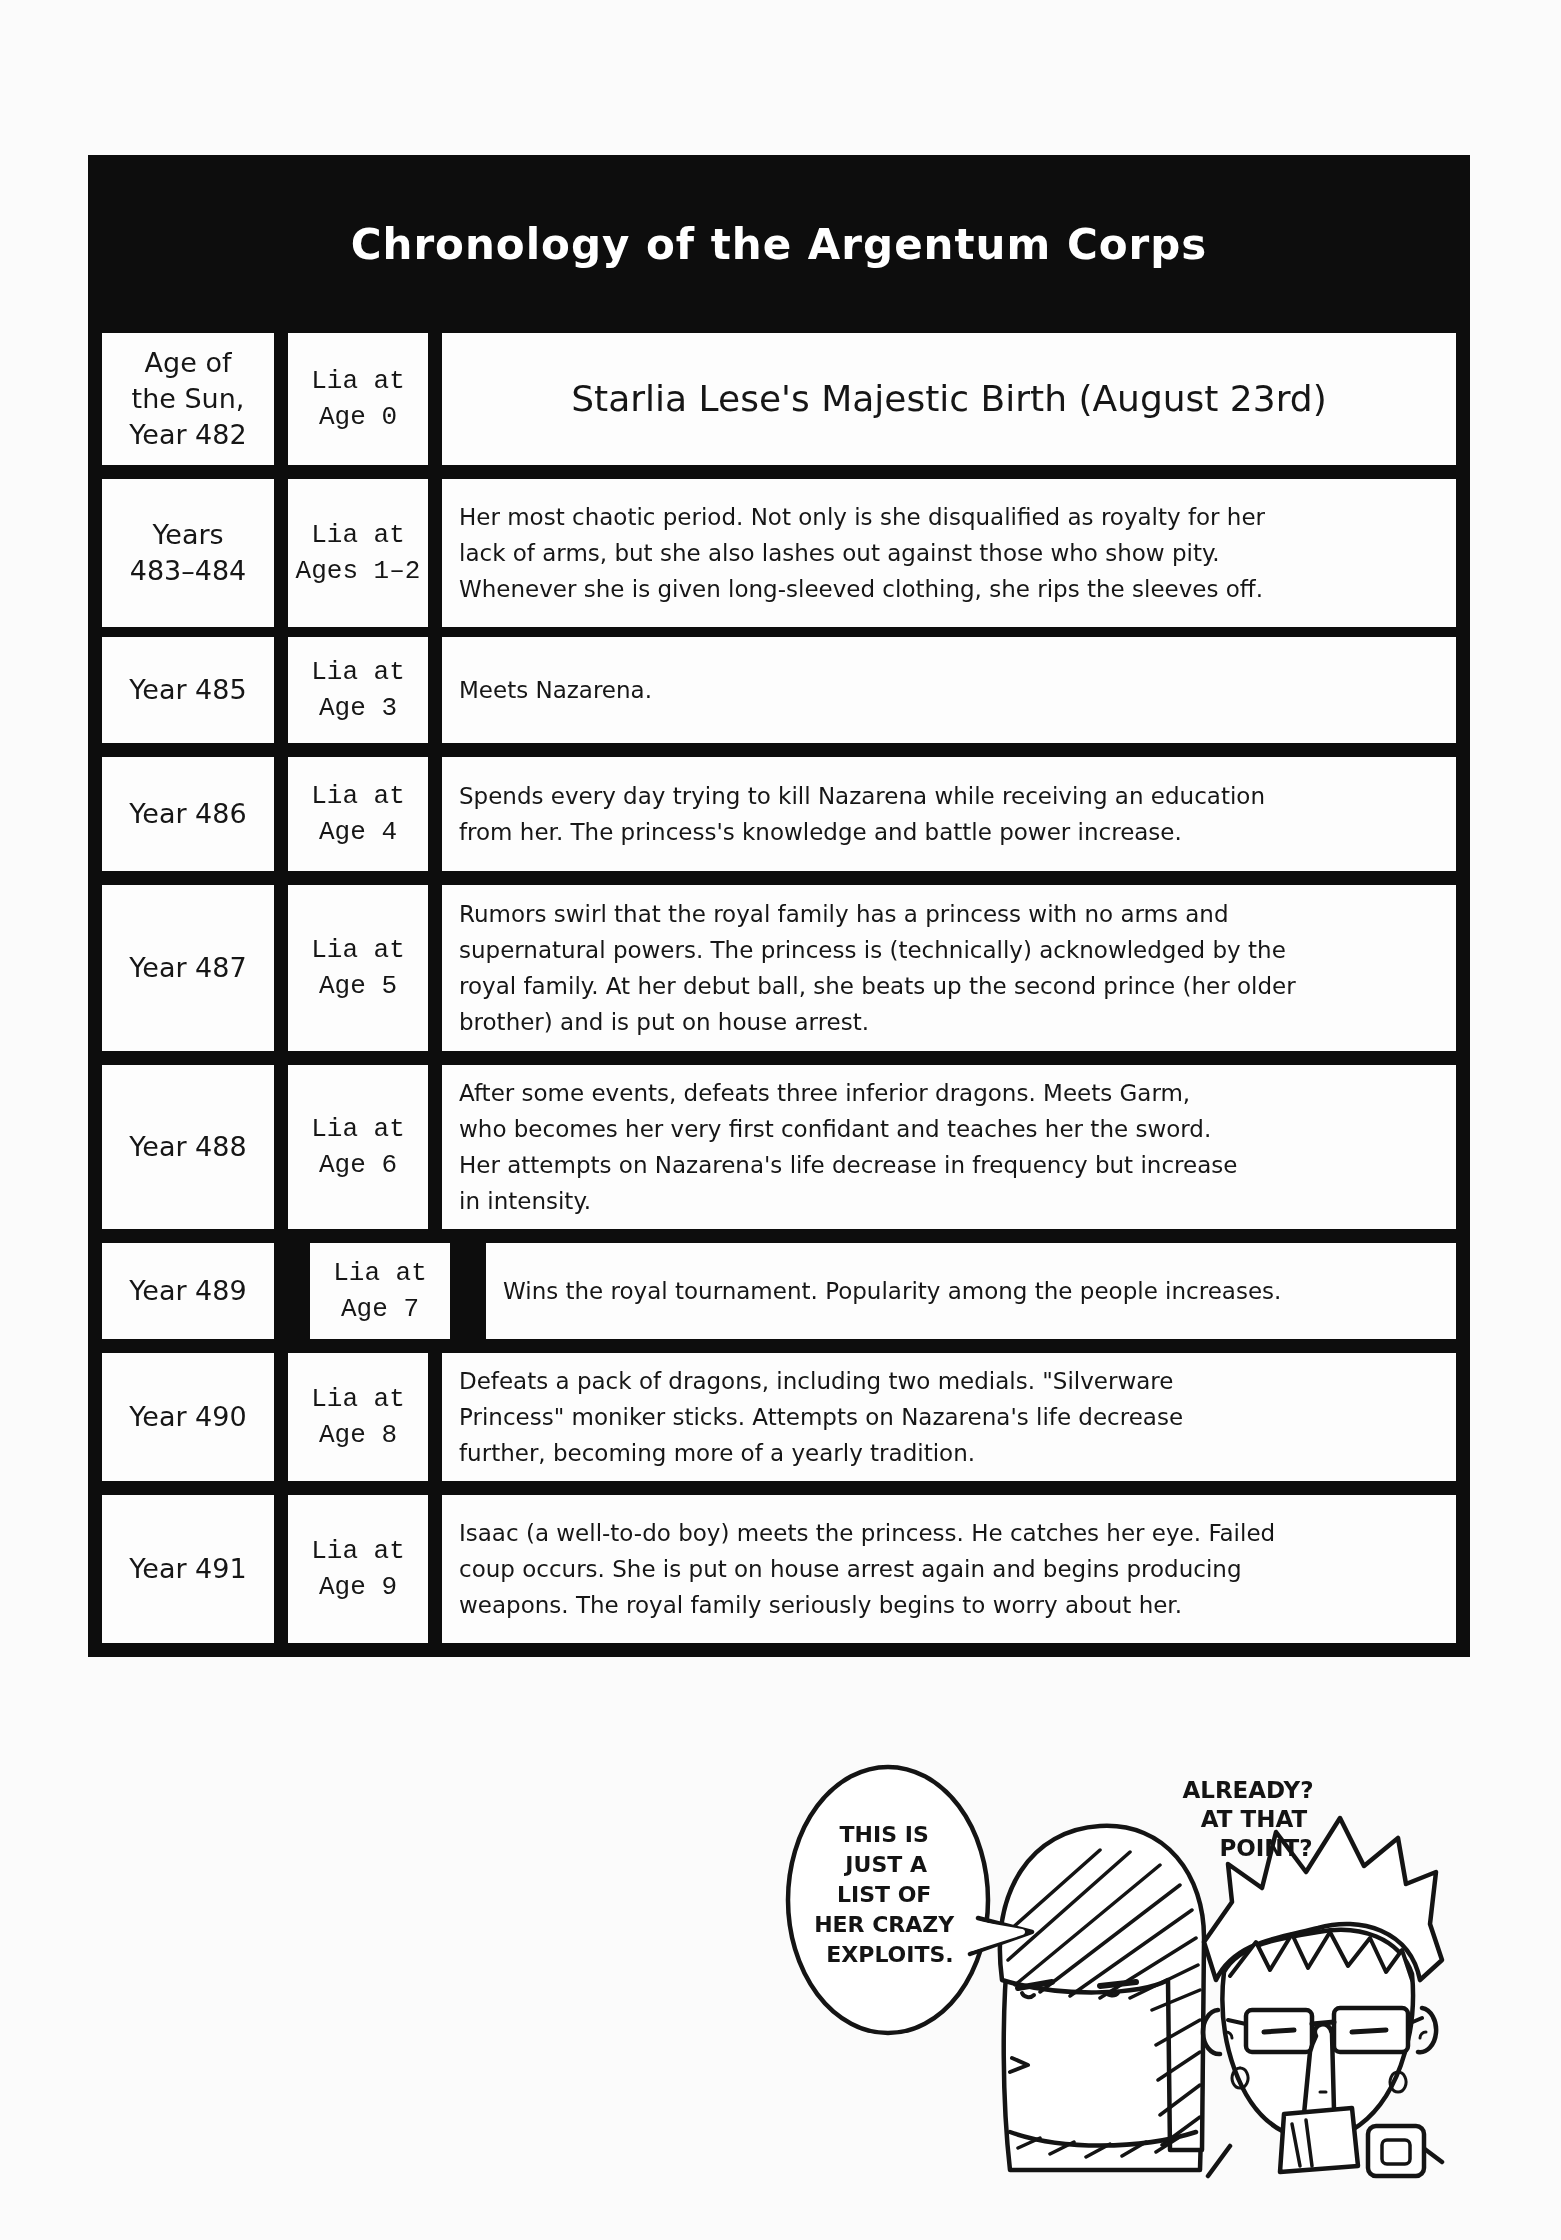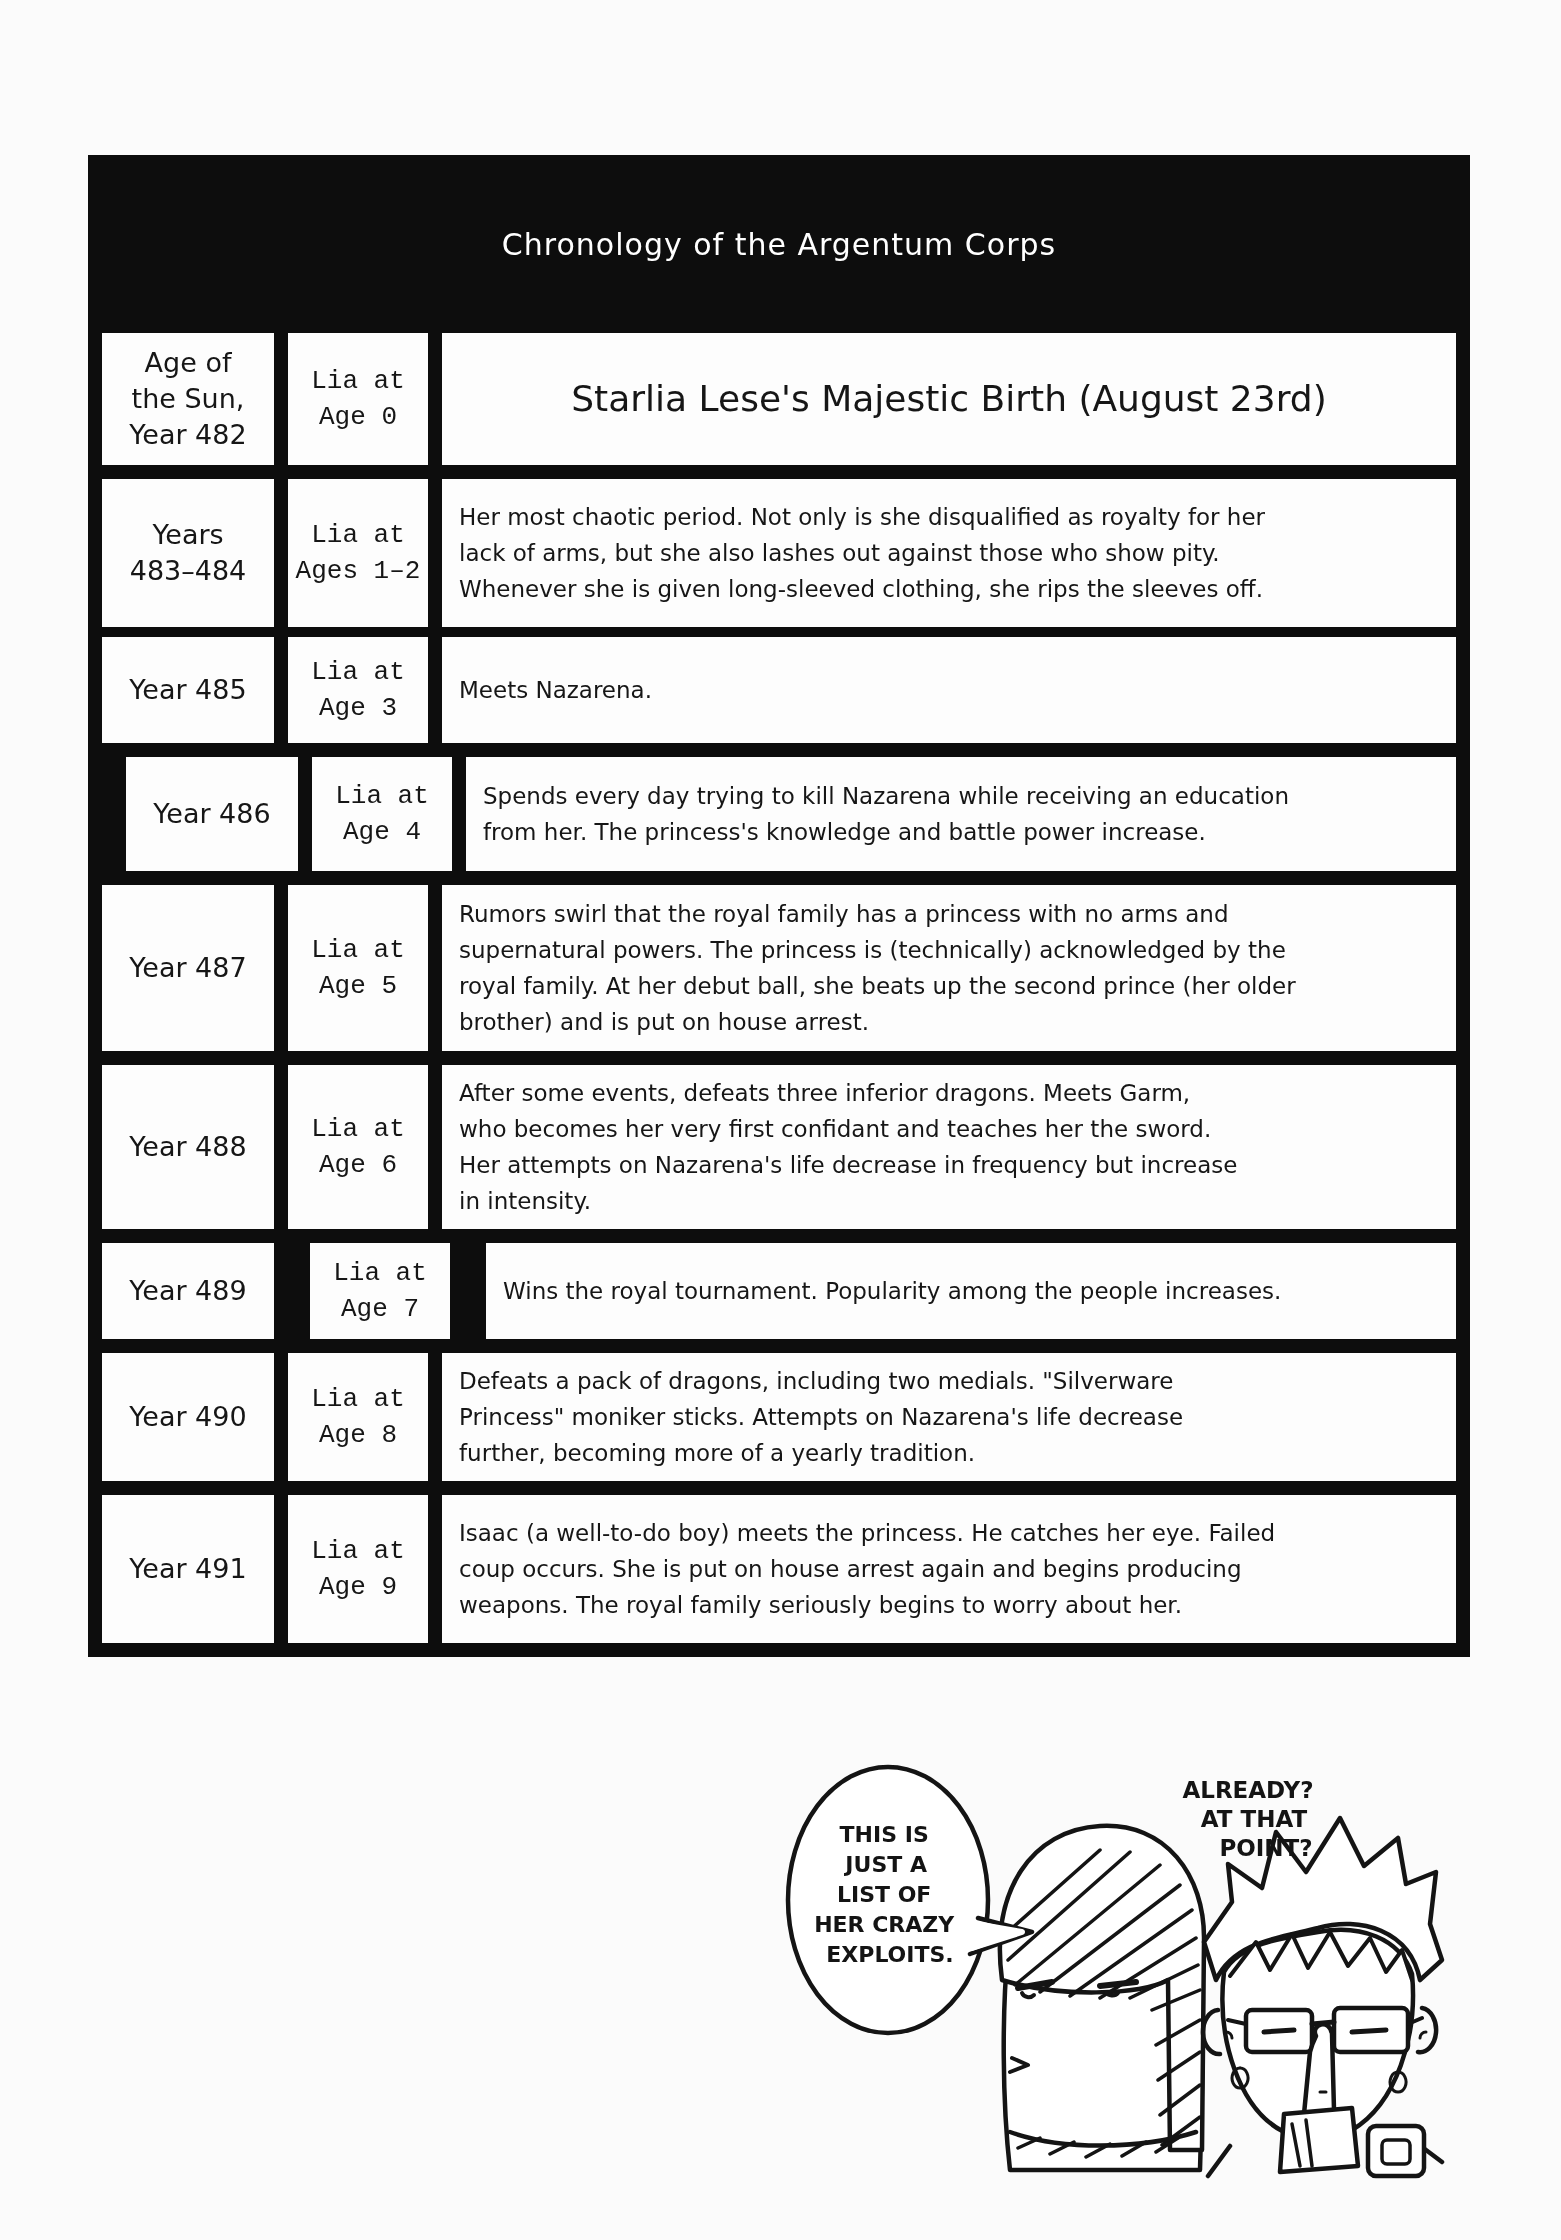--- a/index.html
+++ b/index.html
@@ -12,21 +12,21 @@
   .page{
     position:absolute;inset:0;background:#fbfbfb;
   }
   
   .chron{
     position:absolute;left:88px;top:155px;width:1382px;
     background:#0d0d0d;padding:14px;box-sizing:border-box;
   }
   .chron-title{
     height:150px;display:flex;align-items:center;justify-content:center;
-    color:#ffffff;font-size:30px;font-weight:400;letter-spacing:1px;
+    color:#ffffff;font-size:42px;font-weight:700;letter-spacing:1px;
   }
   .trow{display:flex;gap:14px;margin-top:14px;}
   .cell{
     background:#fdfdfd;white-space:pre-line;
     display:flex;align-items:center;box-sizing:border-box;
   }
   .c-period{width:172px;justify-content:center;text-align:center;font-size:27px;line-height:36px;}
   .c-age{width:140px;justify-content:center;text-align:center;font-size:26px;line-height:36px;font-family:Liberation Mono, monospace;}
   .c-event{flex:1;font-size:23px;line-height:36px;padding:10px 17px;}
   .c-event.big{justify-content:center;text-align:center;font-size:36px;line-height:44px;}
@@ -64,21 +64,21 @@
 Whenever she is given long-sleeved clothing, she rips the sleeves off.</div>
     </div>
 
     <div class="trow" style="min-height:106px;margin-top:10px;">
       <div class="cell c-period">Year 485</div>
       <div class="cell c-age">Lia at
 Age 3</div>
       <div class="cell c-event">Meets Nazarena.</div>
     </div>
 
-    <div class="trow" style="min-height:114px;margin-left:24px;">
+    <div class="trow" style="min-height:114px;">
       <div class="cell c-period">Year 486</div>
       <div class="cell c-age">Lia at
 Age 4</div>
       <div class="cell c-event">Spends every day trying to kill Nazarena while receiving an education
 from her. The princess's knowledge and battle power increase.</div>
     </div>
 
     <div class="trow" style="min-height:166px;">
       <div class="cell c-period">Year 487</div>
       <div class="cell c-age">Lia at

